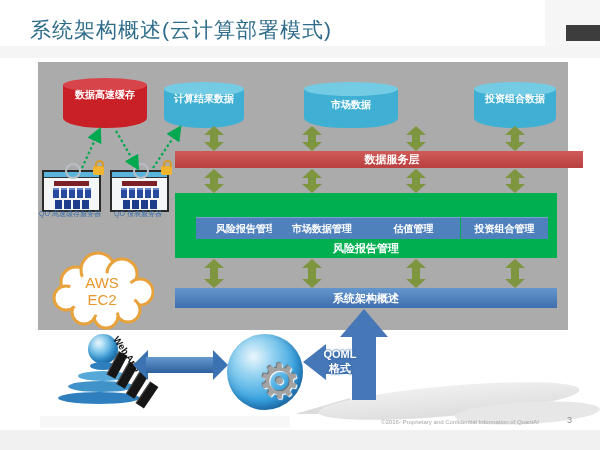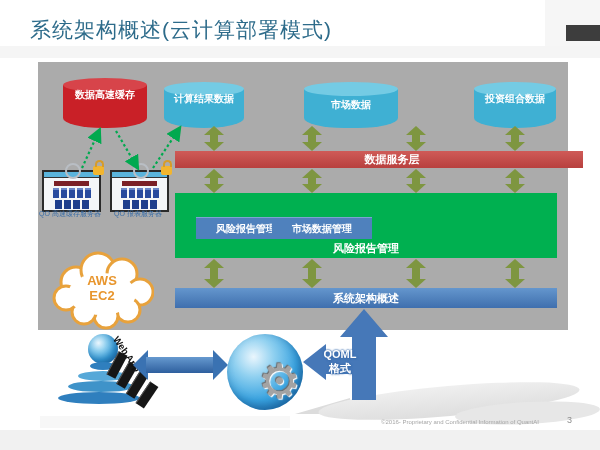--- a/index.html
+++ b/index.html
@@ -60,21 +60,21 @@
   .lock{position:absolute;top:-6px;right:-5px;width:11px;height:9px;background:#f2b52e;border-radius:2px;}
   .lock::before{content:"";position:absolute;top:-6px;left:1.5px;width:5px;height:5px;
                 border:2px solid #d79c28;border-bottom:none;border-radius:5px 5px 0 0;}
   .ring{position:absolute;top:-9px;left:50%;margin-left:-7px;width:12px;height:12px;
         border:2.5px solid #b9bec4;border-radius:50%;}
   .srv-label{position:absolute;width:76px;font-size:7px;line-height:1.15;color:#3a6ea8;text-align:center;}
 
   
   .cloud-wrap{left:50px;top:248px;width:104px;height:84px;}
   .cloud-txt{position:absolute;left:0;top:26px;width:100%;text-align:center;color:#e8962e;
-             font-weight:bold;font-size:13px;line-height:1.15;white-space:pre-line;}
+             font-weight:normal;font-size:15px;line-height:1.15;white-space:pre-line;}
 
   
   .harrow{left:133px;top:350px;width:95px;height:30px;}
   .harrow::before{content:"";position:absolute;left:0;top:0;border-top:15px solid transparent;
                   border-bottom:15px solid transparent;border-right:15px solid #3a72b2;}
   .harrow::after{content:"";position:absolute;right:0;top:0;border-top:15px solid transparent;
                  border-bottom:15px solid transparent;border-left:15px solid #3a72b2;}
   .harrow i{position:absolute;left:13px;right:13px;top:7px;bottom:7px;background:linear-gradient(#6699cf,#2e5f9e);}
   .harrow span{position:absolute;left:0;right:0;top:8px;text-align:center;color:#fff;font-weight:bold;font-size:10.5px;}
 
@@ -163,20 +163,22 @@
   <div class="dbl" style="left:406px;top:169px;height:24px;">
       <i></i>
     </div>
   <div class="dbl" style="left:505px;top:169px;height:24px;">
       <i></i>
     </div>
 
   <div class="abs box-green"></div>
   <div class="module" style="left:172px;width:100px;margin-left:24px;">风险报告管理</div>
   <div class="module" style="left:272px;width:100px;">市场数据管理</div>
+  <div class="module" style="left:367px;width:93px;">估值管理</div>
+  <div class="module" style="left:461px;width:87px;">投资组合管理</div>
   <div class="abs bar-green-label">风险报告管理</div>
 
   <div class="dbl" style="left:204px;top:259px;height:29px;">
       <i></i>
     </div>
   <div class="dbl" style="left:302px;top:259px;height:29px;">
       <i></i>
     </div>
   <div class="dbl" style="left:406px;top:259px;height:29px;">
       <i></i>

